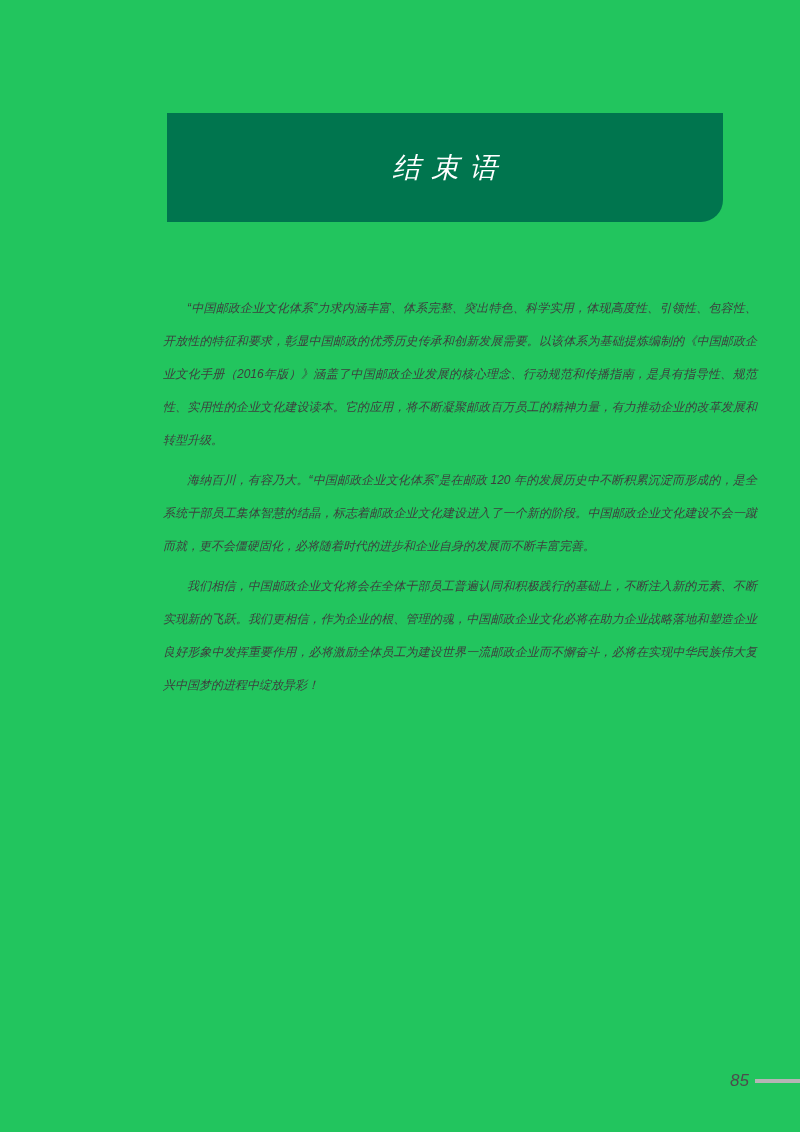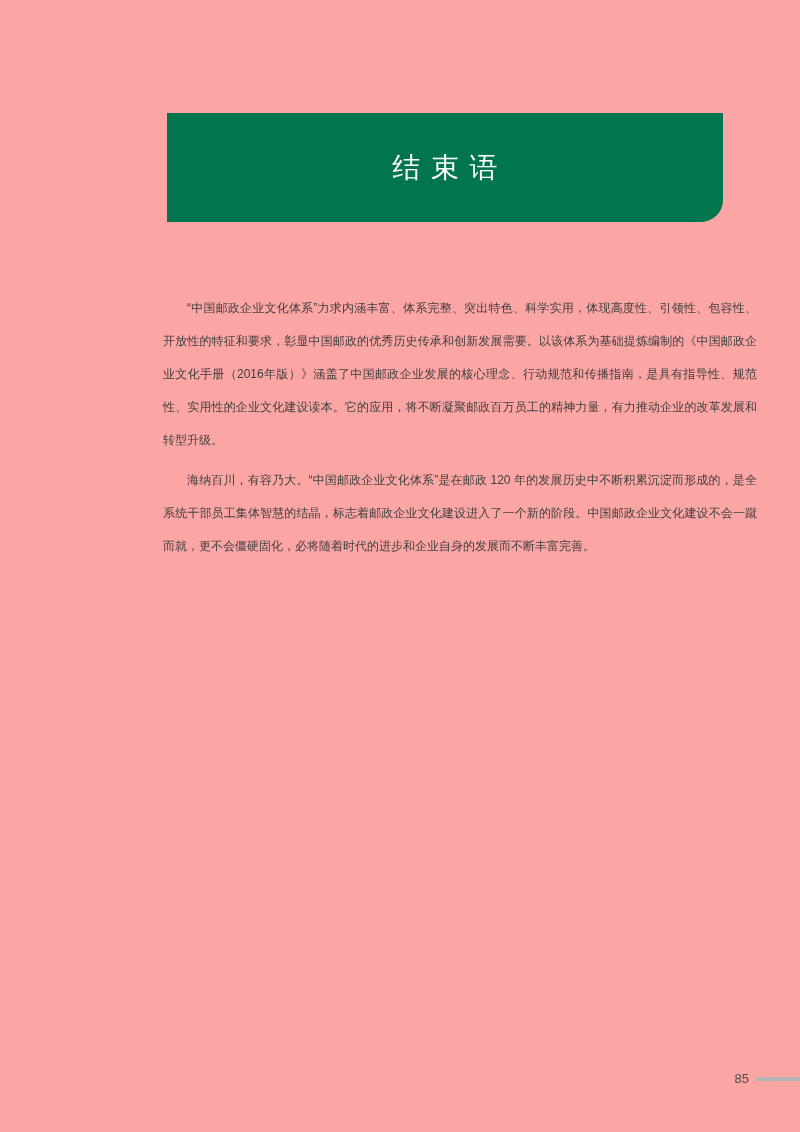--- a/index.html
+++ b/index.html
@@ -8,21 +8,22 @@
     width: 800px;
     height: 1132px;
     position: relative;
     background: #ffffff;
     font-family: "Liberation Sans", sans-serif;
     overflow: hidden;
   }
   .page {
     position: absolute;
     inset: 0;
-    background: #fca5a5;
+    background: #22c55e;
+    font-style: italic;
   }
   
   .chapter-banner {
     position: absolute;
     left: 167px;
     top: 113px;
     width: 556px;
     height: 109px;
     background: #00754E;
     border-radius: 0 0 22px 0;
@@ -57,21 +58,21 @@
   
   .footer {
     position: absolute;
     right: 0;
     top: 1072px;
     display: flex;
     align-items: center;
     gap: 6px;
   }
   .page-number {
-    font-size: 13px;
+    font-size: 17px;
     color: #4D4D4D;
     line-height: 1;
   }
   .footer-rule {
     display: inline-block;
     width: 45px;
     height: 4px;
     background: #B5B5B5;
   }
 </style>
@@ -80,20 +81,21 @@
 
 <div class="page">
 
   <div class="chapter-banner" style="background: rgb(0, 117, 78);">
     <span class="chapter-title" style="color: rgb(255, 255, 255);">结束语</span>
   </div>
 
   <div class="content">
     <p style="color: rgb(62, 62, 62);">“中国邮政企业文化体系”力求内涵丰富、体系完整、突出特色、科学实用，体现高度性、引领性、包容性、开放性的特征和要求，彰显中国邮政的优秀历史传承和创新发展需要。以该体系为基础提炼编制的《中国邮政企业文化手册（2016年版）》涵盖了中国邮政企业发展的核心理念、行动规范和传播指南，是具有指导性、规范性、实用性的企业文化建设读本。它的应用，将不断凝聚邮政百万员工的精神力量，有力推动企业的改革发展和转型升级。</p>
     <p style="color: rgb(62, 62, 62);">海纳百川，有容乃大。“中国邮政企业文化体系”是在邮政 120 年的发展历史中不断积累沉淀而形成的，是全系统干部员工集体智慧的结晶，标志着邮政企业文化建设进入了一个新的阶段。中国邮政企业文化建设不会一蹴而就，更不会僵硬固化，必将随着时代的进步和企业自身的发展而不断丰富完善。</p>
+    <p style="color: rgb(62, 62, 62);">我们相信，中国邮政企业文化将会在全体干部员工普遍认同和积极践行的基础上，不断注入新的元素、不断实现新的飞跃。我们更相信，作为企业的根、管理的魂，中国邮政企业文化必将在助力企业战略落地和塑造企业良好形象中发挥重要作用，必将激励全体员工为建设世界一流邮政企业而不懈奋斗，必将在实现中华民族伟大复兴中国梦的进程中绽放异彩！</p>
   </div>
 
   <div class="footer">
     <span class="page-number">85</span>
     <span class="footer-rule" style="background: rgb(181, 181, 181);"></span>
   </div>
 
 </div>
 
 </body></html>

